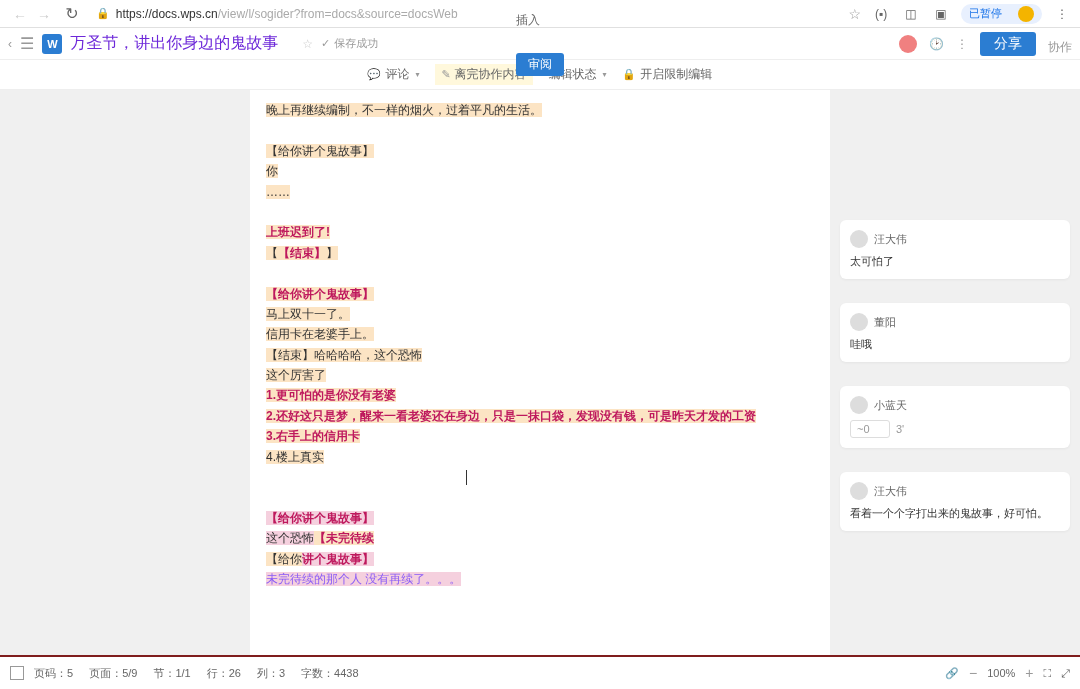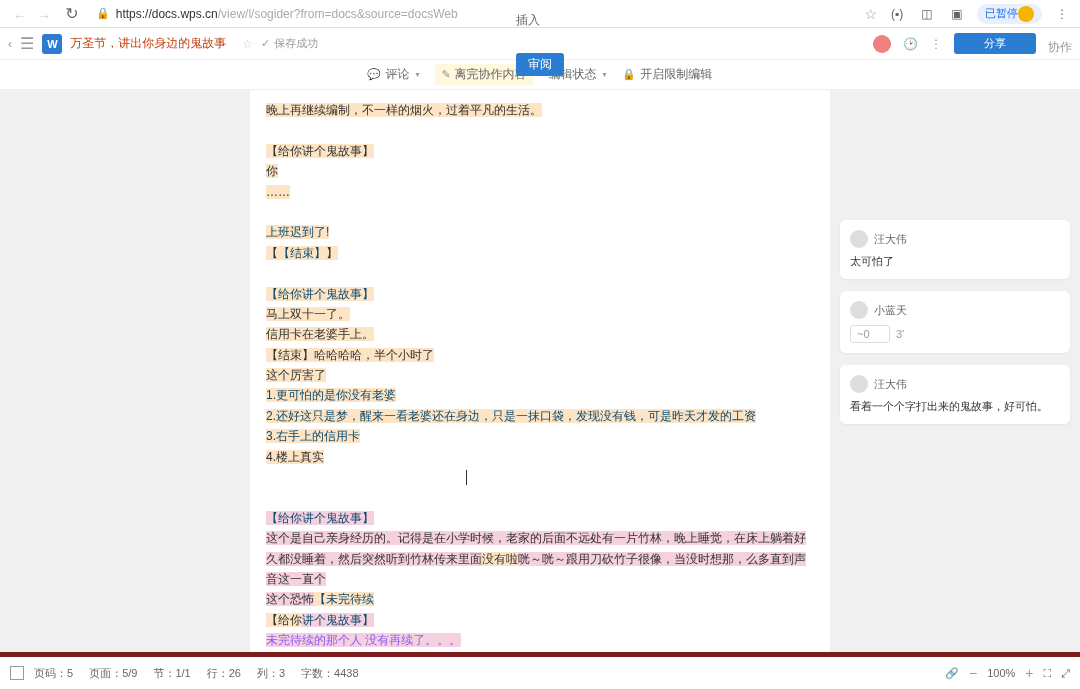--- a/index.html
+++ b/index.html
@@ -8,67 +8,67 @@
 .browser-bar { height: 28px; background: #fff; display: flex; align-items: center; padding: 0 8px; border-bottom: 1px solid #e0e0e0; }
 .nav-arrow { width: 24px; height: 24px; display: flex; align-items: center; justify-content: center; color: #999; font-size: 14px; }
 .nav-arrow.disabled { color: #ccc; }
 .reload-btn { width: 24px; height: 24px; display: flex; align-items: center; justify-content: center; color: #666; margin: 0 4px; }
 .url-bar { flex: 1; display: flex; align-items: center; padding: 0 8px; font-size: 12px; color: #333; }
 .url-bar .lock { color: #666; margin-right: 6px; font-size: 11px; }
 .url-path { color: #aaa; }
 .browser-right { display: flex; align-items: center; gap: 10px; }
 .browser-icon { width: 20px; height: 20px; display: flex; align-items: center; justify-content: center; color: #666; font-size: 12px; }
 .star-icon { color: #999; font-size: 14px; }
-.paused-badge { background: #e8f0fe; color: #1a73e8; padding: 2px 8px; border-radius: 12px; font-size: 11px; display: flex; align-items: center; gap: 0; }
+.paused-badge { background: #e8f0fe; color: #1a73e8; padding: 2px 8px; border-radius: 12px; font-size: 11px; display: flex; align-items: center; gap: 16px; }
 .avatar-circle { width: 16px; height: 16px; border-radius: 50%; background: #f4b400; }
 
 .app-toolbar { height: 32px; background: #fff; display: flex; align-items: center; padding: 0 8px; border-bottom: 1px solid #eee; }
 .back-chevron { color: #999; margin-right: 8px; cursor: pointer; font-size: 12px; }
 .hamburger { color: #999; margin-right: 8px; cursor: pointer; }
 .app-logo { width: 20px; height: 20px; background: #2b7dd2; color: #fff; display: flex; align-items: center; justify-content: center; border-radius: 3px; font-size: 11px; font-weight: bold; margin-right: 8px; }
-.doc-title { font-size: 12px; color: #c2410c; margin-right: 16px; }
+.doc-title { font-size: 16px; color: #6d28d9; margin-right: 24px; }
 .star-fav { color: #ccc; margin-right: 8px; font-size: 12px; }
 .save-status { display: flex; align-items: center; font-size: 11px; color: #999; gap: 4px; }
 .menu-center { position: absolute; left: 50%; transform: translateX(-50%); display: flex; gap: 24px; font-size: 12px; color: #666; flex-direction: column; }
 .menu-item { cursor: pointer; }
 .menu-item.active { background: #2b7dd2; color: #fff; padding: 3px 12px; border-radius: 3px; }
 .toolbar-right { margin-left: auto; display: flex; align-items: center; gap: 12px; }
 .user-avatar { width: 18px; height: 18px; border-radius: 50%; background: #f08080; }
 .clock-icon { color: #999; font-size: 12px; }
-.share-btn { background: #2b7dd2; color: #fff; padding: 3px 30px; border-radius: 3px; font-size: 11px; cursor: pointer; }
+.share-btn { background: #2b7dd2; color: #fff; padding: 3px 14px; border-radius: 3px; font-size: 14px; cursor: pointer; }
 .collab-text { font-size: 12px; color: #999; margin-top: 8px; }
 
 .sub-toolbar { height: 30px; background: #fff; display: flex; align-items: center; justify-content: center; gap: 16px; font-size: 12px; color: #666; border-bottom: 1px solid #eee; }
 .sub-item { display: flex; align-items: center; gap: 4px; cursor: pointer; }
 .sub-item.highlighted { background: #fff8dc; padding: 2px 6px; }
 .sub-icon { font-size: 11px; color: #999; }
 .dropdown-arrow { color: #999; font-size: 8px; margin-left: 2px; }
 
 .content-area { position: relative; height: 579px; background: #f0f0f0; display: flex; }
 .doc-page { width: 580px; margin-left: 250px; background: #fff; padding: 10px 16px; overflow: hidden; font-size: 12px; line-height: 1.7; color: #333; }
 
 .hl-orange { background: #fce4c4; }
 .hl-blue { background: #d0e4f5; }
 .hl-pink { background: #f5d0de; }
-.text-green { color: #0c4a6e; }
+.text-green { color: #be185d; font-weight: bold; }
 .text-purple { color: #8b5cf6; }
 
 .text-cursor { display: inline-block; width: 1px; height: 15px; background: #333; vertical-align: middle; margin-left: 200px; }
 
 .comments-panel { width: 250px; padding: 10px; }
-.comment-card { background: #fff; border-radius: 6px; padding: 10px; margin-bottom: 12px; box-shadow: 0 1px 3px rgba(0,0,0,0.05); }
+.comment-card { background: #fff; border-radius: 6px; padding: 10px; margin-bottom: 24px; box-shadow: 0 1px 3px rgba(0,0,0,0.05); }
 .comment-header { display: flex; align-items: center; gap: 6px; margin-bottom: 6px; }
 .comment-avatar { width: 18px; height: 18px; border-radius: 50%; background: #ddd; }
 .comment-name { font-size: 11px; color: #666; }
 .comment-body { font-size: 11px; color: #333; }
 .reply-input { display: flex; align-items: center; gap: 6px; margin-top: 4px; }
 .reply-box { border: 1px solid #ddd; border-radius: 3px; padding: 2px 6px; font-size: 11px; color: #999; width: 40px; }
 .reply-send { color: #999; font-size: 11px; }
 
-.status-bar { position: absolute; bottom: 0; left: 0; right: 0; height: 32px; background: #fff; border-top: 5px solid #7f1d1d; display: flex; align-items: center; padding: 16px 10px; font-size: 11px; color: #666; }
+.status-bar { position: absolute; bottom: 0; left: 0; right: 0; height: 32px; background: #fff; border-top: 2px solid #7f1d1d; display: flex; align-items: center; padding: 16px 10px; font-size: 11px; color: #666; }
 .sb-icon { width: 14px; height: 14px; border: 1px solid #999; margin-right: 10px; }
 .sb-item { margin-right: 16px; }
 .sb-right { margin-left: auto; display: flex; align-items: center; gap: 10px; }
 .zoom-btn { cursor: pointer; color: #999; font-size: 14px; }
 </style>
 </head>
 <body>
 
 <div class="browser-bar">
   <div class="nav-arrow disabled">←</div>
@@ -144,48 +144,54 @@
     <div><span class="hl-orange">【给你讲个鬼故事】</span></div>
     <div><span class="hl-orange">你</span></div>
     <div><span class="hl-orange">……</span></div>
     <br>
     <div><span class="hl-orange text-green">上班迟到了!</span></div>
     <div><span class="hl-orange">【<span class="text-green" style="display:contents">【结束】</span>】</span></div>
     <br>
     <div><span class="hl-orange text-green">【给你讲个鬼故事】</span></div>
     <div><span class="hl-orange">马上双十一了。</span></div>
     <div><span class="hl-orange">信用卡在老婆手上。</span></div>
-    <div><span class="hl-orange">【结束】哈哈哈哈，半个小时了</span></div>
+    <div><span class="hl-orange">【结束】哈哈哈哈，这个恐怖</span></div>
     <div><span class="hl-orange">这个厉害了</span></div>
     <div><span class="hl-orange text-green">1.更可怕的是你没有老婆</span></div>
     <div><span class="hl-orange text-green">2.还好这只是梦，醒来一看老婆还在身边，只是一抹口袋，发现没有钱，可是昨天才发的工资</span></div>
     <div><span class="hl-orange text-green">3.右手上的信用卡</span></div>
     <div><span class="hl-orange">4.楼上真实</span></div>
     <div><span class="text-cursor"></span></div>
     <br>
     <div><span class="hl-pink text-green">【给你讲个鬼故事】</span></div>
-    <div><span class="hl-pink">这个是自己亲身经历的。记得是在小学时候，老家的后面不远处有一片竹林，晚上睡觉，在床上躺着好久都没睡着，然后突然听到竹林传来里面</span><span class="hl-orange">没有啦</span><span class="hl-pink">咣～咣～跟用刀砍竹子很像，当没时想那，么多直到声音这一直个</span></div>
     <div><span class="hl-pink">这个恐怖</span><span class="hl-orange text-green">【未完待续</span></div>
     <div><span class="hl-orange">【给你</span><span class="hl-pink text-green">讲个鬼故事】</span></div>
     <div><span class="hl-pink text-purple">未完待续的那个人 没有再续了。。。</span></div>
     
     <br>
     
     
     
   </div>
 
   <div class="comments-panel">
     <div style="height:120px"></div>
     <div class="comment-card">
       <div class="comment-header">
         <div class="comment-avatar"></div>
         <span class="comment-name">汪大伟</span>
       </div>
       <div class="comment-body">太可怕了</div>
+    </div>
+    <div class="comment-card">
+      <div class="comment-header">
+        <div class="comment-avatar"></div>
+        <span class="comment-name">董阳</span>
+      </div>
+      <div class="comment-body">哇哦</div>
     </div>
     <div class="comment-card">
       <div class="comment-header">
         <div class="comment-avatar"></div>
         <span class="comment-name">小蓝天</span>
       </div>
       <div class="reply-input">
         <span class="reply-box">~0</span>
         <span class="reply-send">3'</span>
       </div>

